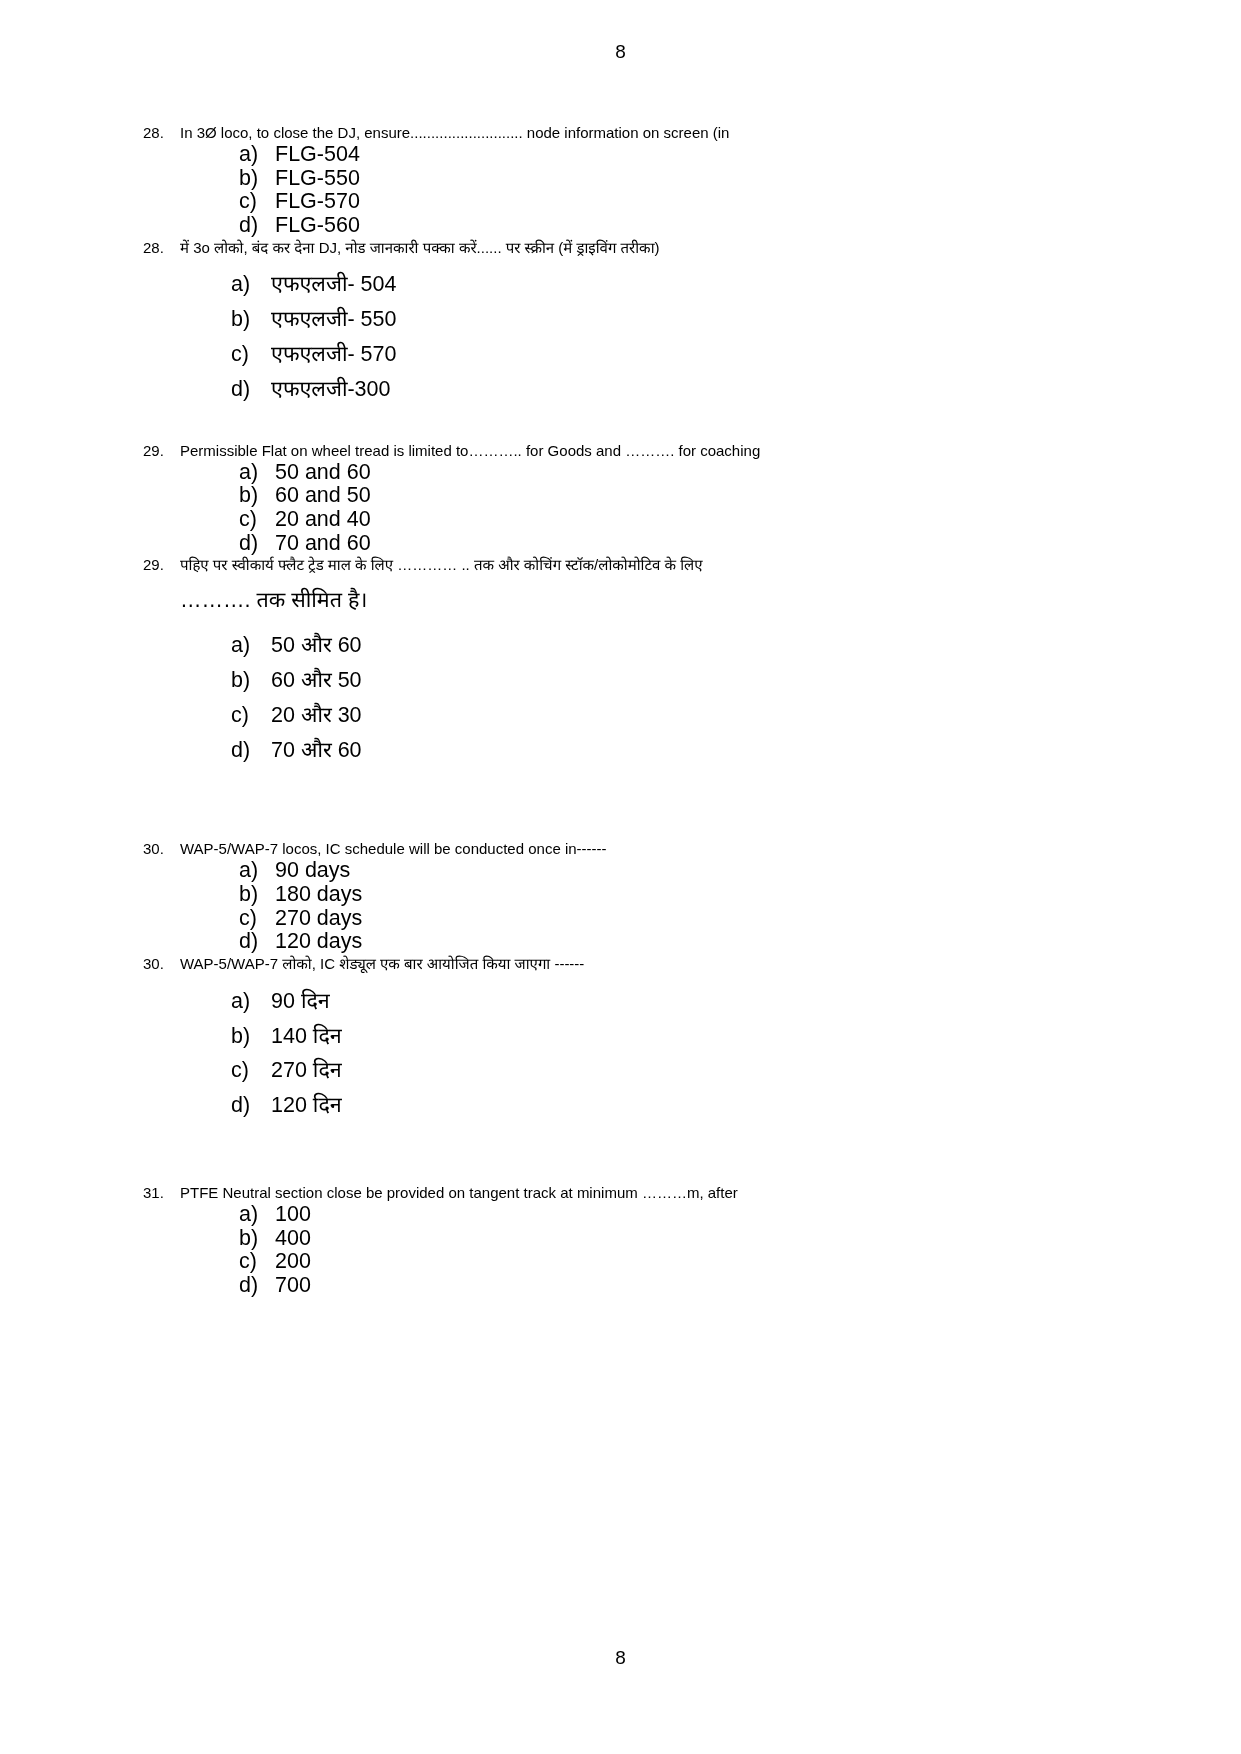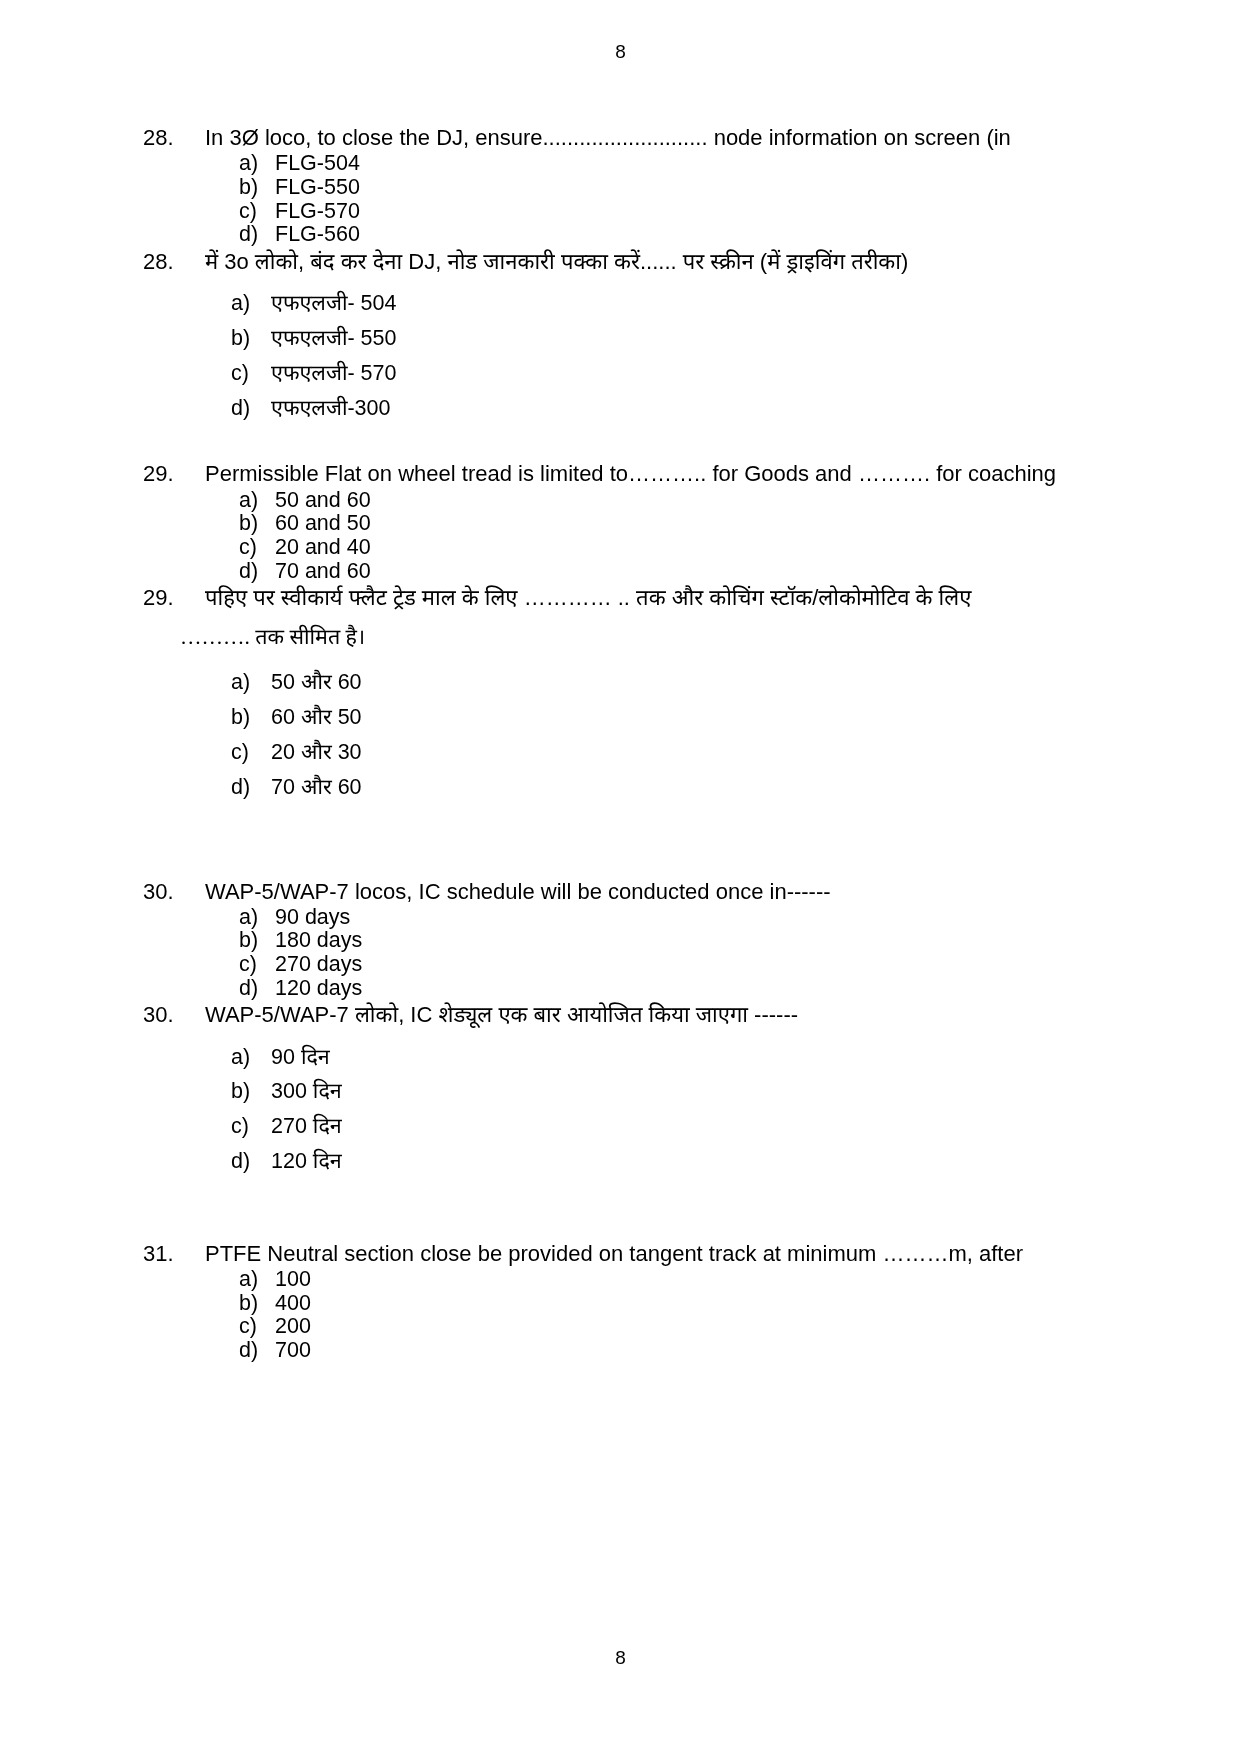--- a/index.html
+++ b/index.html
@@ -42,23 +42,22 @@
     padding-right: 135px;
     padding-top: 62px;
   }
   
   .q-block {
     margin: 0;
   }
   .q-line {
     display: flex;
     align-items: flex-start;
-    font-size: 22px;
+    font-size: 15px;
     line-height: 1.33;
-    gap: 25px;
   }
   .q-num {
     width: 37px;
     flex: 0 0 37px;
     text-align: left;
     white-space: nowrap;
   }
   .q-text {
     flex: 1 1 auto;
   }
@@ -105,21 +104,20 @@
   .q-cont {
     padding-left: 37px;
     font-size: 21.5px;
     line-height: 1.33;
   }
   .q-cont-hi {
     padding-left: 37px;
     font-size: 21.5px;
     line-height: 1.62;
     padding-top: 8px;
-    font-family: Liberation Serif, serif;
   }
 </style>
 </head>
 <body>
 
 <div class="page">
 
   <div class="page-number-top">8</div>
 
   <div class="content">
@@ -262,21 +260,21 @@
         <span class="q-text-hi">WAP-5/WAP-7 लोको, IC शेड्यूल एक बार आयोजित किया जाएगा ------</span>
       </div>
       <div class="spacer-sm"></div>
       <ul class="opts-hi hi">
         <li>
             <span class="lbl">a)</span>
             <span>90 दिन</span>
           </li>
         <li>
             <span class="lbl">b)</span>
-            <span>300 दिन</span>
+            <span>140 दिन</span>
           </li>
         <li>
             <span class="lbl">c)</span>
             <span>270 दिन</span>
           </li>
         <li>
             <span class="lbl">d)</span>
             <span>120 दिन</span>
           </li>
       </ul>

